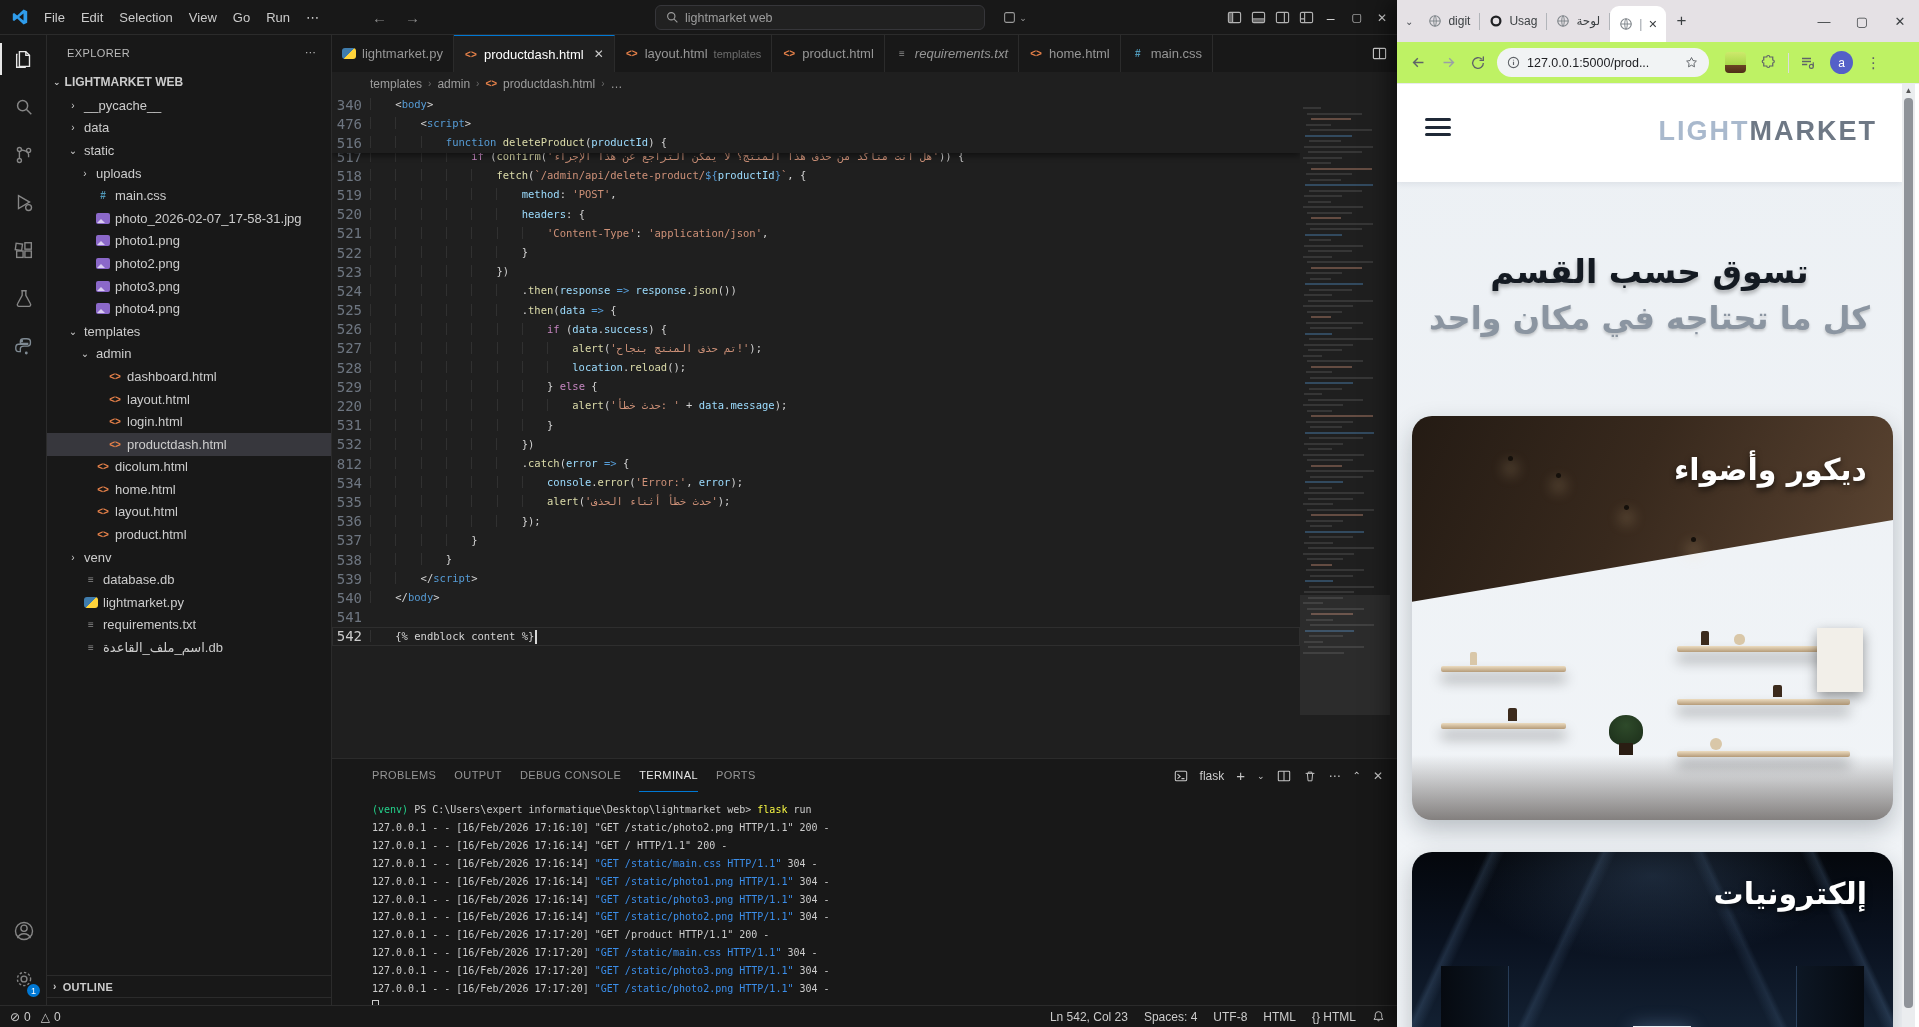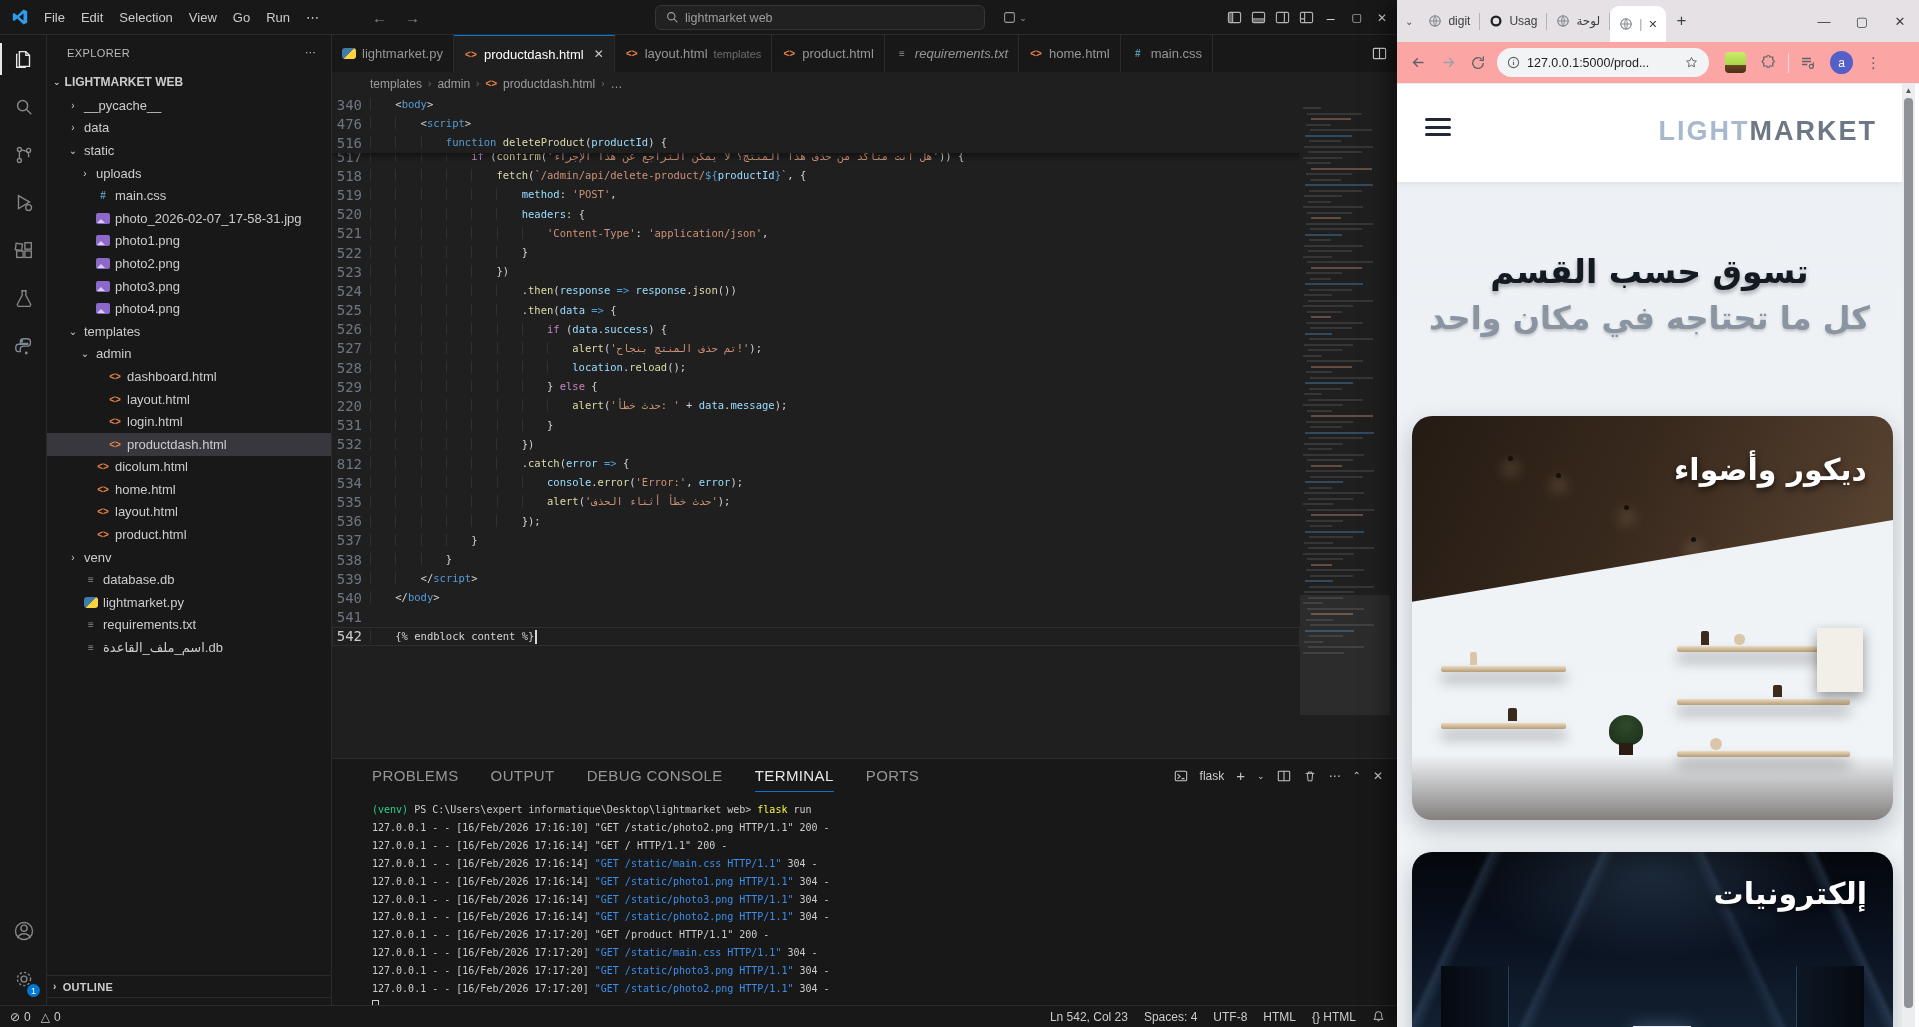--- a/index.html
+++ b/index.html
@@ -56,42 +56,42 @@
   .tk-kw{color:#569cd6}.tk-ctrl{color:#c586c0}.tk-fn{color:#dcdcaa}.tk-str{color:#ce9178}.tk-var{color:#9cdcfe}.tk-p{color:#d4d4d4}.tk-tag{color:#569cd6}
   #codeLines{position:absolute;left:0;top:52px;width:968px}
   #stickyLines{position:absolute;left:0;top:0;width:968px;background:#1f1f1f;box-shadow:0 3px 6px rgba(0,0,0,.45)}
   .crow.cur{box-shadow:inset 0 0 0 1px #2e2e2e}
   .cursorbar{display:inline-block;width:1.5px;height:14px;background:#d7d7d7;vertical-align:middle;margin-left:1px}
 
   .minimap{position:absolute;left:1300px;top:95px;width:90px;height:663px;background:#1f1f1f}
   .mm-slider{position:absolute;left:0;width:90px;background:rgba(255,255,255,.06)}
 
   .panel{position:absolute;left:332px;top:758px;width:1065px;height:247px;background:#181818;border-top:1px solid #2b2b2b}
-  .ptabs{height:33px;display:flex;align-items:flex-start;gap:32px;padding-left:40px;font-size:15px;letter-spacing:.4px;color:#969696}
+  .ptabs{height:33px;display:flex;align-items:flex-start;gap:18px;padding-left:40px;font-size:11px;letter-spacing:.4px;color:#969696}
   .ptab{height:33px;display:flex;align-items:center;border-bottom:1px solid transparent}
   .ptab.active{color:#e7e7e7;border-bottom:1px solid #0078d4}
   .ptools{position:absolute;right:14px;top:0;height:33px;display:flex;align-items:center;gap:12px;color:#c5c5c5;font-size:12px}
   .ptools .lbl{color:#cccccc;font-size:12px}
   #term{position:absolute;left:40px;top:42px;font-family:"DejaVu Sans Mono",monospace;font-size:10px;line-height:17.9px;color:#cccccc;white-space:pre}
   .tg{color:#23d18b}.ty{color:#f5f543}.tb{color:#3b8eea}
   .termcursor{display:inline-block;width:7px;height:13px;border:1px solid #cccccc;vertical-align:middle}
 
   .statusbar{position:absolute;left:0;top:1005px;width:1397px;height:22px;background:#181818;border-top:1px solid #2b2b2b;display:flex;align-items:center;color:#cccccc;font-size:12px}
   .st-left{display:flex;align-items:center;gap:4px;padding-left:10px}
   .st-right{margin-left:auto;display:flex;align-items:center;gap:16px;padding-right:12px}
 
   
   #browser{position:absolute;left:1397px;top:0;width:522px;height:1027px;background:#ffffff;box-shadow:-8px 0 22px rgba(0,0,0,.5)}
   .btabbar{position:absolute;left:0;top:0;width:522px;height:42px;background:#e5e1e5;display:flex;align-items:center}
   .btab{height:30px;display:flex;align-items:center;gap:6px;padding:0 9px;font-size:12px;color:#3c4043;max-width:80px;overflow:hidden;white-space:nowrap}
   .btab.active{background:#ffffff;border-radius:9px 9px 0 0;height:36px;margin-top:6px}
   .btab-div{width:1px;height:17px;background:#b2b5ba}
   .bwin{display:flex;align-items:center;gap:0;margin-left:auto}
   .bwin .wbtn{width:38px;height:40px;display:flex;align-items:center;justify-content:center;color:#3c4043;font-size:13px}
-  .btoolbar{position:absolute;left:0;top:42px;width:522px;height:42px;background:#fca5a5;display:flex;align-items:center;border-bottom:1px solid #e8eaed}
+  .btoolbar{position:absolute;left:0;top:42px;width:522px;height:42px;background:#bef264;display:flex;align-items:center;border-bottom:1px solid #e8eaed}
   .navbtn{width:30px;height:30px;display:flex;align-items:center;justify-content:center}
   .urlpill{width:212px;height:29px;background:#f1f3f4;border-radius:15px;display:flex;align-items:center;gap:7px;padding:0 10px;margin-left:4px}
   .urltext{font-size:12.5px;color:#202124;flex:1;white-space:nowrap;overflow:hidden}
   .extplant{width:21px;height:21px;border-radius:4px;background:linear-gradient(180deg,#cde96c 0%,#a8d84b 62%,#6b4423 62%,#4e2f17 100%);position:relative}
   .avatar{width:23px;height:23px;border-radius:12px;background:#5460c8;color:#fff;font-size:12px;display:flex;align-items:center;justify-content:center}
 
   .bcontent{position:absolute;left:0;top:84px;width:505px;height:943px;background:linear-gradient(180deg,#ecf0f4 0%,#f2f5f8 100%);overflow:hidden}
   .siteheader{position:absolute;left:0;top:0;width:505px;height:98px;background:#ffffff;box-shadow:0 2px 6px rgba(30,40,60,.08)}
   .hamburger{position:absolute;left:28px;top:34px;width:26px;height:18px;display:flex;flex-direction:column;justify-content:space-between}
   .hamburger div{height:3px;background:#1f2937;border-radius:2px}

